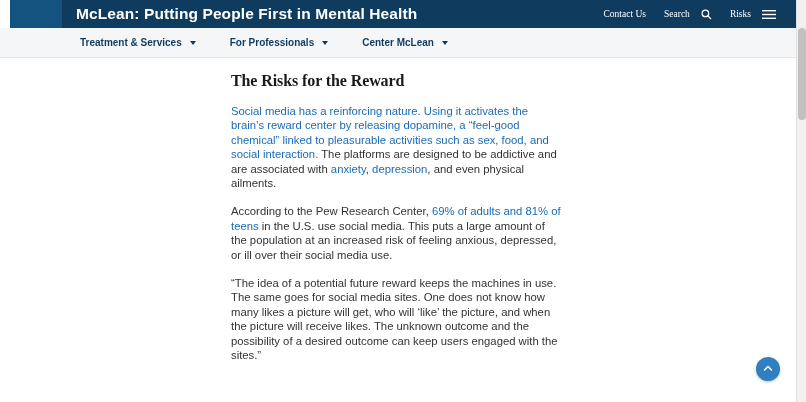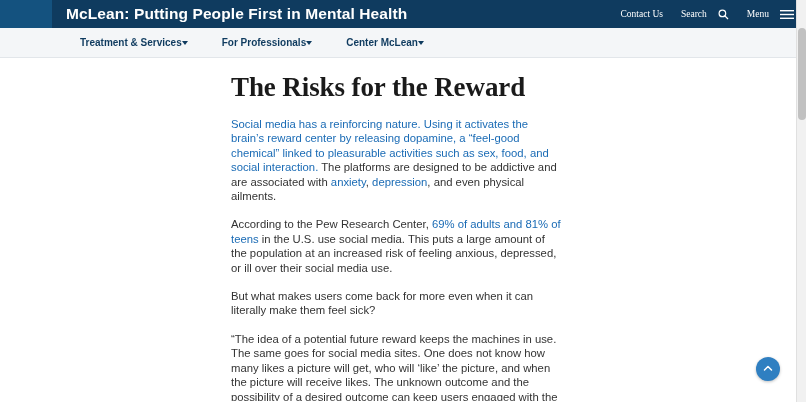--- a/index.html
+++ b/index.html
@@ -12,22 +12,23 @@
     background: #ffffff;
     position: relative;
   }
 
   
   .topbar {
     height: 28px;
     background: #0f3b5f;
     display: flex;
     align-items: center;
-    padding: 0 8px 0 0;
+    padding: 0 26px 0 0;
     position: relative;
+    margin-left: 10px;
   }
   .logo-block {
     width: 52px;
     height: 28px;
     background: #14527f;
     flex: 0 0 52px;
   }
   .site-title {
     color: #ffffff;
     font-size: 15.5px;
@@ -65,21 +66,21 @@
     background: #f4f6f8;
     border-bottom: 1px solid #e2e6ea;
     display: flex;
     align-items: center;
     padding-left: 80px;
     gap: 34px;
   }
   .nav-item {
     display: flex;
     align-items: center;
-    gap: 0;
+    gap: 8px;
     color: #0f3b5f;
     font-size: 10px;
     font-weight: bold;
     white-space: nowrap;
     cursor: pointer;
   }
   .caret {
     width: 0; height: 0;
     border-left: 3px solid transparent;
     border-right: 3px solid transparent;
@@ -94,21 +95,21 @@
     height: calc(402px - 28px - 31px);
     overflow: hidden;
     position: relative;
   }
   .article {
     width: 336px;
     margin-left: 231px;
   }
   h1.article-title {
     font-family: "Liberation Serif", serif;
-    font-size: 27px;
+    font-size: 16px;
     font-weight: bold;
     color: #1a1a1a;
     margin: 0 0 14px 0;
     letter-spacing: -0.1px;
   }
   p.para {
     font-size: 11.3px;
     line-height: 14.4px;
     color: #333333;
     margin: 0 5px 14px 0;
@@ -169,21 +170,21 @@
       <span>Search</span>
       <span class="search-icon">
         <svg width="11" height="11" viewBox="0 0 11 11">
           <circle cx="4.4" cy="4.4" r="3.3" fill="none" stroke="#ffffff" stroke-width="1.2"></circle>
           <line x1="6.9" y1="6.9" x2="10" y2="10" stroke="#ffffff" stroke-width="1.3"></line>
         </svg>
       </span>
     </div>
 
     <div class="topbar-item">
-      <span>Menu</span>
+      <span>Risks</span>
       <span class="menu-icon">
         <svg width="14" height="11" viewBox="0 0 14 11">
           <rect x="0" y="1" width="14" height="1.4" fill="#ffffff"></rect>
           <rect x="0" y="4.8" width="14" height="1.4" fill="#ffffff"></rect>
           <rect x="0" y="8.6" width="14" height="1.4" fill="#ffffff"></rect>
         </svg>
       </span>
     </div>
   </div>
 </div>
@@ -202,21 +203,20 @@
     <span class="caret"></span>
   </div>
 </div>
 
 <div class="content">
   <div class="article">
     <h1 class="article-title">The Risks for the Reward</h1>
 
     <p class="para" id="p1"><a class="lnk" href="#">Social media has a reinforcing nature. Using it activates the brain’s reward center by releasing dopamine, a “feel-good chemical” linked to pleasurable activities such as sex, food, and social interaction.</a><span> The platforms are designed to be addictive and are associated with </span><a class="lnk" href="#">anxiety</a><span>, </span><a class="lnk" href="#">depression</a><span>, and even physical ailments.</span></p>
     <p class="para" id="p2"><span>According to the Pew Research Center, </span><a class="lnk" href="#">69% of adults and 81% of teens</a><span> in the U.S. use social media. This puts a large amount of the population at an increased risk of feeling anxious, depressed, or ill over their social media use.</span></p>
-    <p class="para" id="p3"><span>But what makes users come back for more even when it can literally make them feel sick?</span></p>
     <p class="para" id="p5"><span>“The idea of a potential future reward keeps the machines in use. The same goes for social media sites. One does not know how many likes a picture will get, who will ‘like’ the picture, and when the picture will receive likes. The unknown outcome and the possibility of a desired outcome can keep users engaged with the sites.”</span></p>
   </div>
 
   <div class="back-to-top">
     <svg width="12" height="12" viewBox="0 0 12 12">
       <polyline points="2.5,7 6,3.5 9.5,7" fill="none" stroke="#ffffff" stroke-width="1.5" stroke-linecap="round" stroke-linejoin="round"></polyline>
     </svg>
   </div>
 </div>
 

